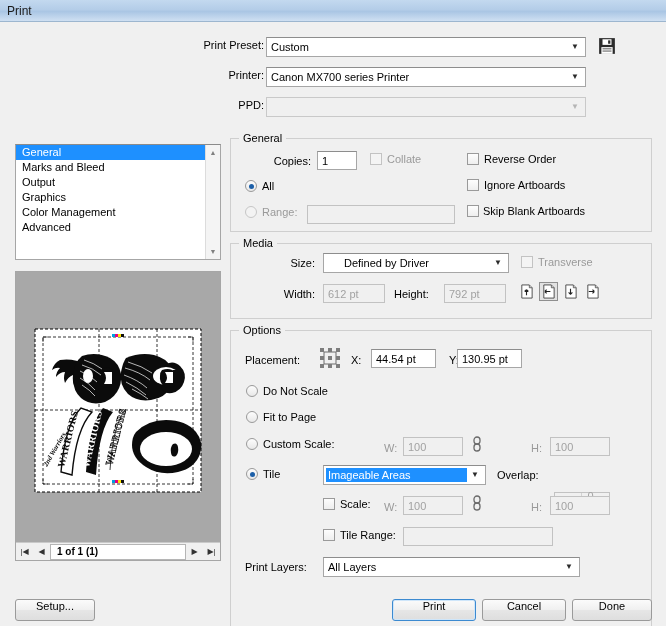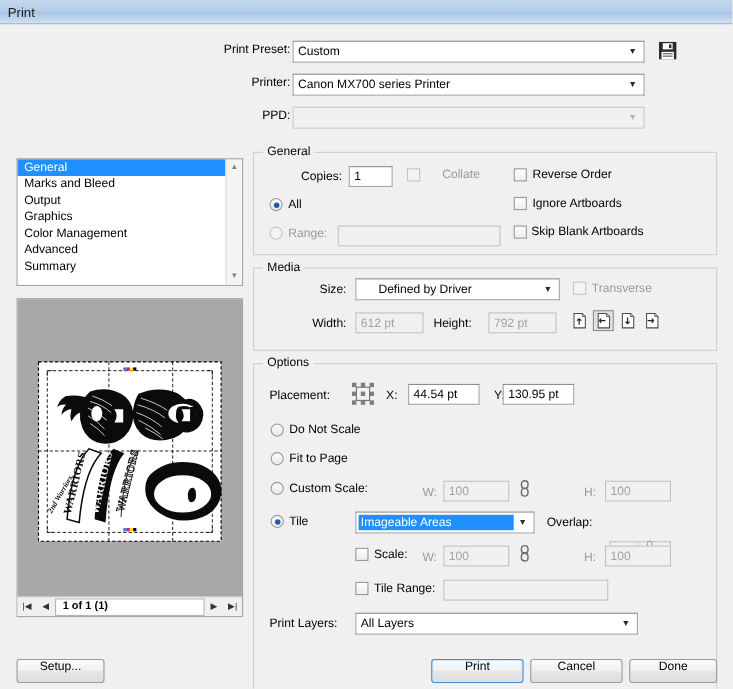--- a/index.html
+++ b/index.html
@@ -217,21 +217,20 @@
   </div>
 
   <div id="pagelist">
     <div class="items">
       <div class="item sel">General</div>
       <div class="item">Marks and Bleed</div>
       <div class="item">Output</div>
       <div class="item">Graphics</div>
       <div class="item">Color Management</div>
       <div class="item">Advanced</div>
-      <div class="item">Summary</div>
     </div>
     <div class="sbar">
       <div class="ar">▲</div>
       <div class="ar">▼</div>
     </div>
   </div>
 
   <div id="preview">
     <div id="canvas">
 
@@ -334,21 +333,21 @@
     <span class="legend">General</span>
 
     <div class="lbl" style="position:absolute; left:14px; top:16px; width:66px; text-align:right;">Copies:</div>
     <div class="textbox" style="position:absolute; left:86px; top:12px; width:40px;">
       <span>1</span>
     </div>
 
     <div class="row" style="position:absolute; left:112px; top:15px; gap:5px; left:112px;">
     </div>
 
-    <div class="row" style="position:absolute; left:115px; top:14px; gap:20px;padding-left:24px;">
+    <div class="row" style="position:absolute; left:115px; top:14px; gap:5px;padding-left:24px;">
       <span class="cb dis"></span>
       <span class="lbl dim">Collate</span>
     </div>
 
     <div class="row" style="position:absolute; left:14px; top:41px; gap:5px;">
       <span class="radio on"></span>
       <span class="lbl">All</span>
     </div>
 
     <div class="row" style="position:absolute; left:14px; top:67px; gap:5px;">

